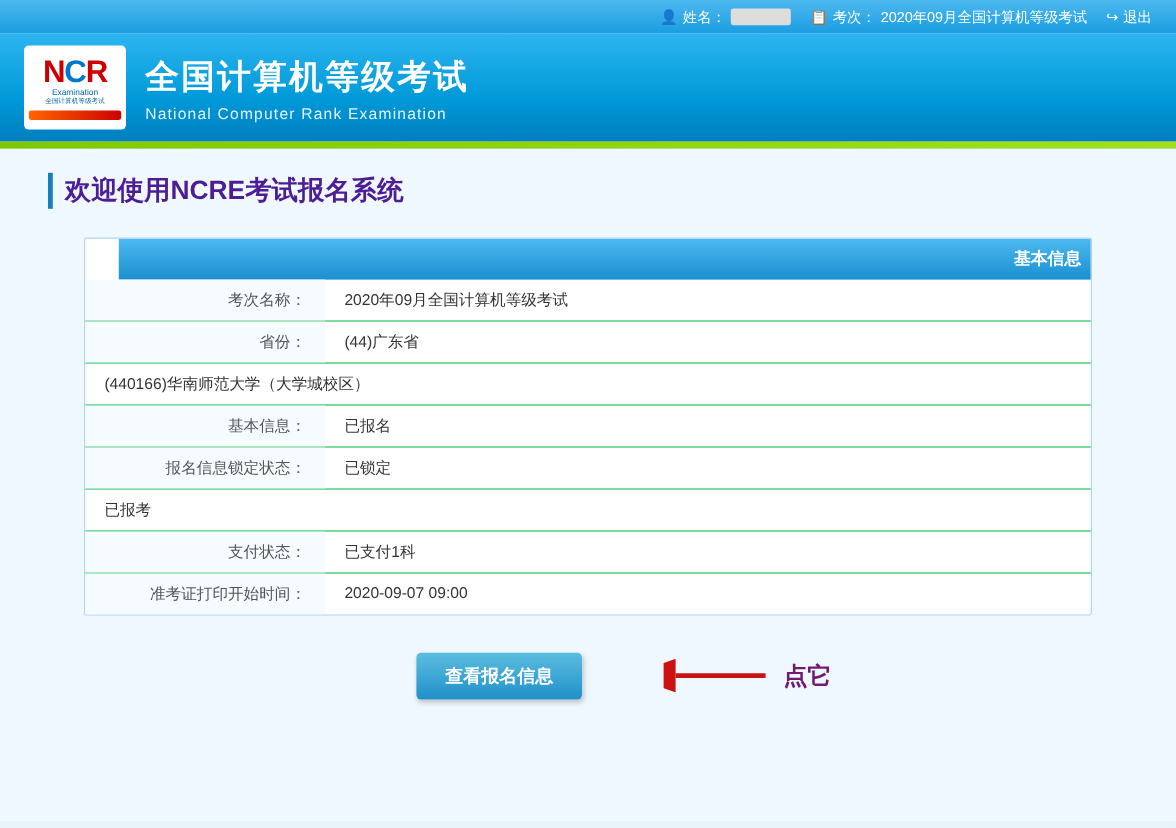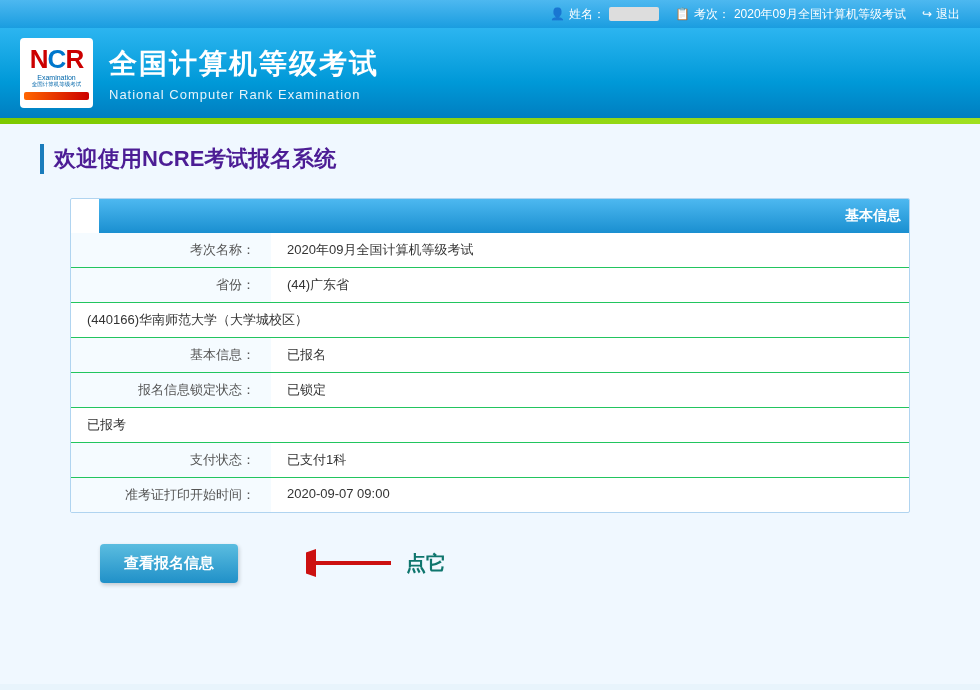--- a/index.html
+++ b/index.html
@@ -32,21 +32,21 @@
     
     .header {
       background: linear-gradient(180deg, #2cb5f0 0%, #0099d8 60%, #007ec0 100%);
       height: 90px;
       display: flex;
       align-items: center;
       padding: 0 20px;
       gap: 16px;
     }
     .logo-box {
-      width: 73px;
+      width: 85px;
       height: 70px;
       background: #fff;
       border-radius: 4px;
       display: flex;
       flex-direction: column;
       align-items: center;
       justify-content: center;
       overflow: hidden;
       padding: 4px;
     }
@@ -148,21 +148,21 @@
     .info-value {
       padding: 8px 16px;
       color: #333;
       flex: 1;
     }
 
     
     .button-area {
       display: flex;
       align-items: center;
-      justify-content: flex-start;
+      justify-content: center;
       gap: 68px;
       margin-top: 10px;
       padding-left: 60px;
     }
     .btn-view {
       background: linear-gradient(180deg, #5bbde0, #2090c8);
       color: #fff;
       border: none;
       padding: 10px 24px;
       font-size: 15px;
@@ -173,21 +173,21 @@
     }
 
     
     .annotation-area {
       display: flex;
       align-items: center;
       gap: 10px;
       position: relative;
     }
     .dian-ta {
-      color: #0f766e;
+      color: #701a75;
       font-size: 20px;
       font-weight: bold;
     }
   </style>
 </head>
 <body>
 
 <div class="top-bar">
   <div class="top-bar-item">
     <span>👤</span>

